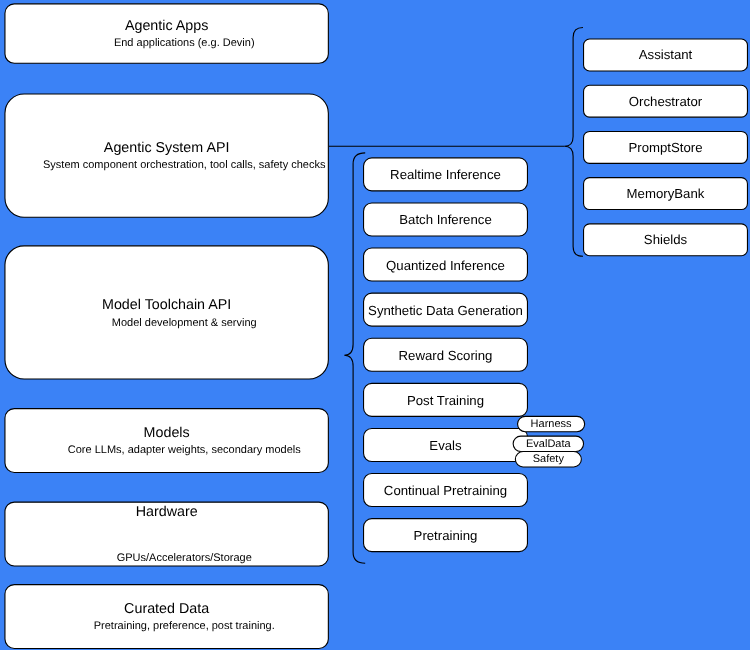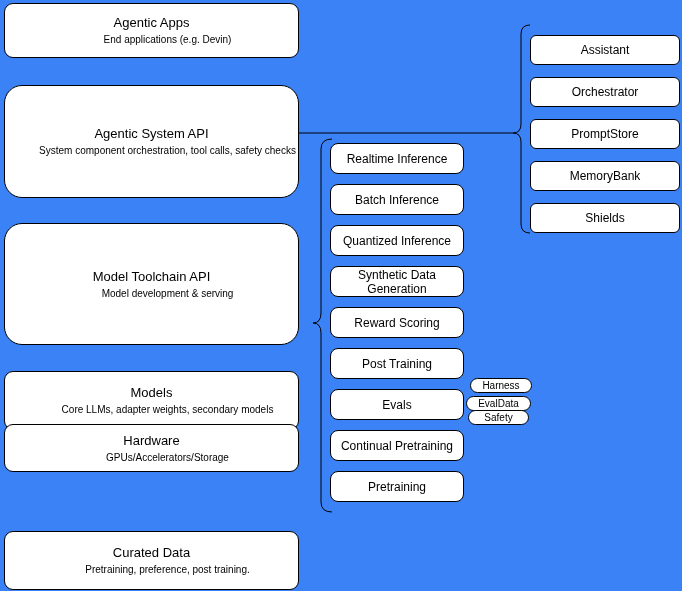--- a/index.html
+++ b/index.html
@@ -20,21 +20,21 @@
     display: flex;
     flex-direction: column;
     align-items: center;
     justify-content: center;
     text-align: center;
   }
   .stack-node { left: 4px; width: 295px; z-index: 2; }
   .stack-title { font-size: 13px; line-height: 15px; }
   .stack-sub   { font-size: 10px; line-height: 12px; margin-top: 4px; margin-left: 32px; }
   .svc {
-    left: 330px; width: 134px; height: 31px;
+    left: 330px; width: 150px; height: 31px;
     border-radius: 8px; font-size: 12px; z-index: 2;
   }
   .comp {
     left: 530px; width: 150px; height: 30px;
     border-radius: 6px; font-size: 12px; z-index: 2;
   }
   .pill {
     position: absolute;
     box-sizing: border-box;
     border: 1px solid #000000;
@@ -79,21 +79,21 @@
   <div class="node stack-node" style="top:223px; height:122px; border-radius:18px;">
     <div class="stack-title">Model Toolchain API</div>
     <div class="stack-sub">Model development &amp; serving</div>
   </div>
 
   <div class="node stack-node" style="top:371px; height:59px; border-radius:9px;">
     <div class="stack-title">Models</div>
     <div class="stack-sub">Core LLMs, adapter weights, secondary models</div>
   </div>
 
-  <div class="node stack-node" style="top:424px; height:48px; border-radius:9px;">
+  <div class="node stack-node" style="top:456px; height:59px; border-radius:9px;justify-content:space-between;">
     <div class="stack-title">Hardware</div>
     <div class="stack-sub">GPUs/Accelerators/Storage</div>
   </div>
 
   <div class="node stack-node" style="top:531px; height:59px; border-radius:9px;">
     <div class="stack-title">Curated Data</div>
     <div class="stack-sub">Pretraining, preference, post training.</div>
   </div>
 
   <div class="node svc" style="top:143px;">

